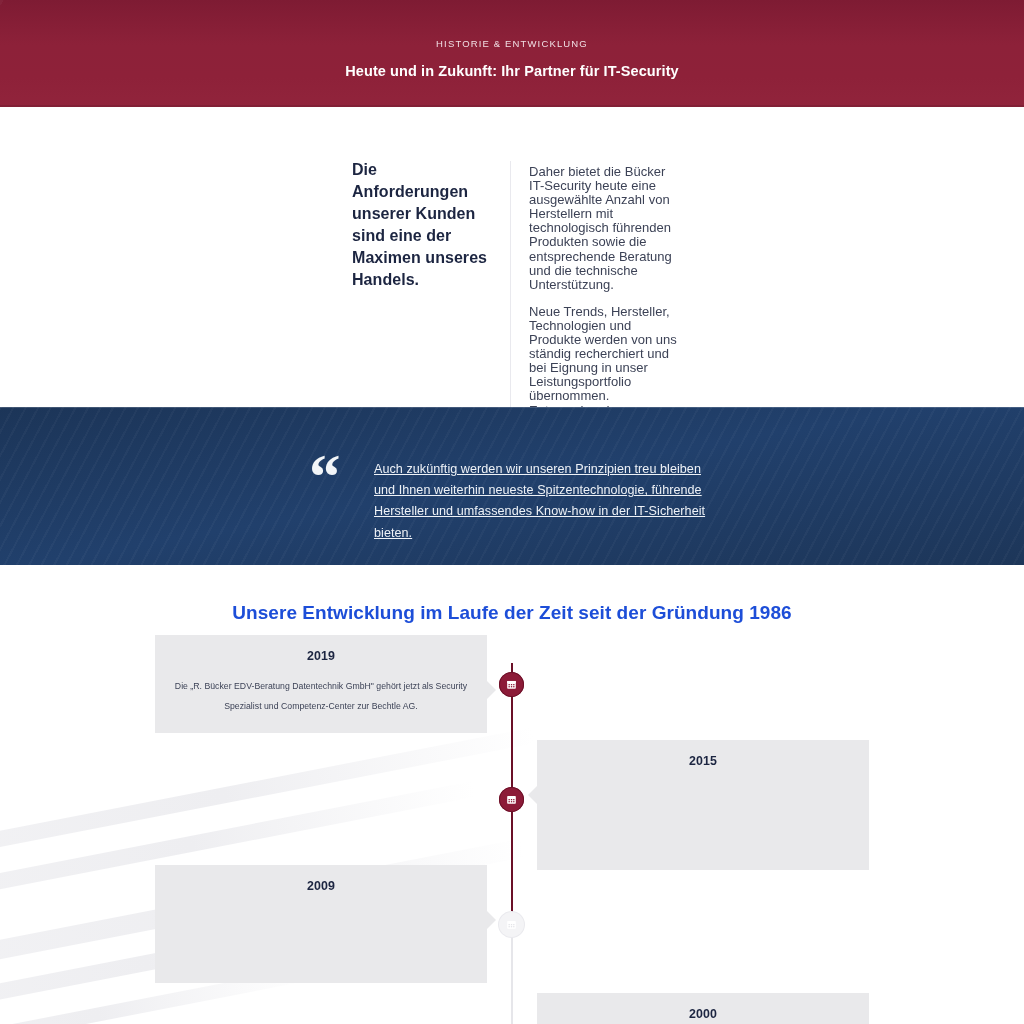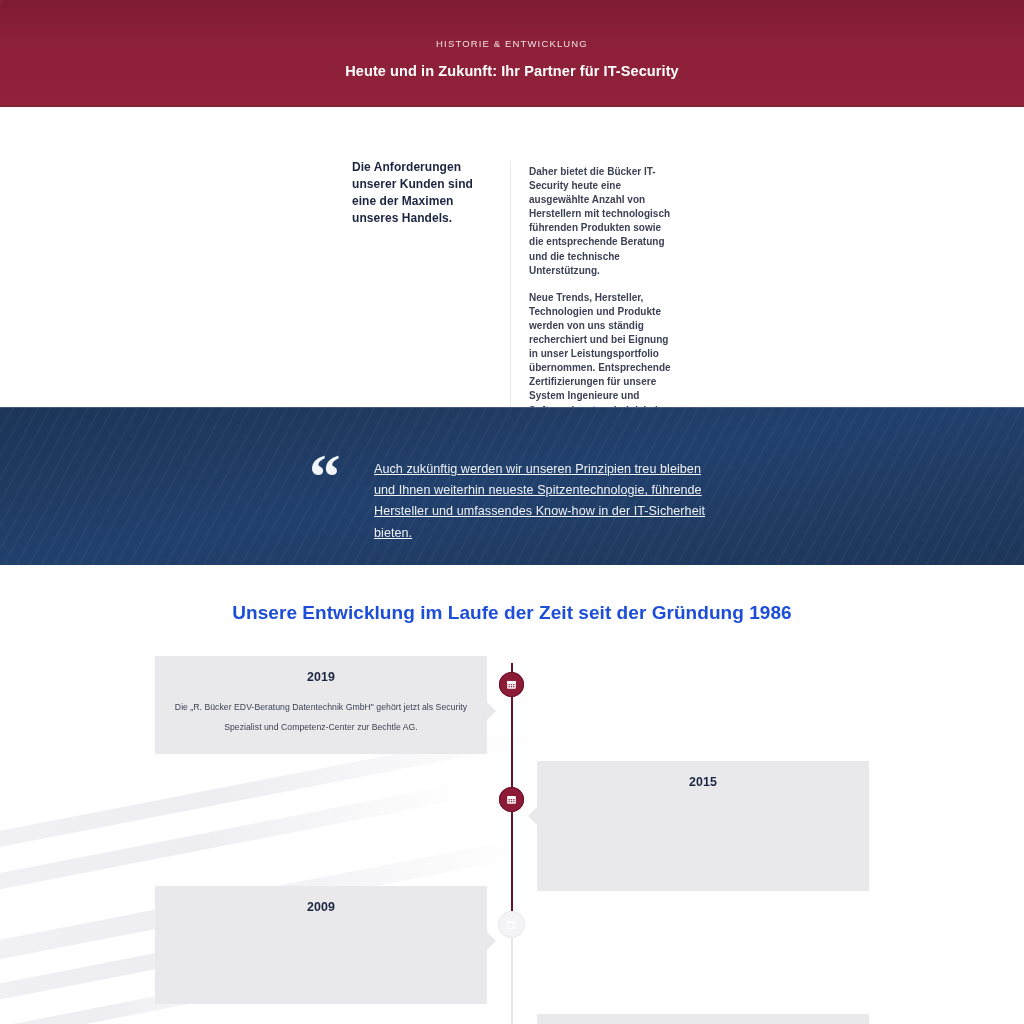--- a/index.html
+++ b/index.html
@@ -62,42 +62,41 @@
     top:52px;
     width:330px;
     display:flex;
   }
   .intro-left{
     width:150px;
     padding-right:10px;
   }
   .intro-left h2{
     color:#1c2541;
-    font-size:12px;
-    font-weight:bold;
-    line-height:17px;
+    font-size:16px;
+    font-weight:bold;
+    line-height:22px;
     letter-spacing:0.05px;
   }
   .intro-divider{
     width:1px;
     align-self:stretch;
     background:#e9e9ee;
     margin:2px 18px 0 8px;
     flex:0 0 1px;
   }
   .intro-right{
     width:148px;
     padding-top:6px;
   }
   .intro-right p{
     color:#3c4256;
-    font-size:10px;
+    font-size:13px;
     line-height:14.1px;
     letter-spacing:0.02px;
-    font-weight:bold;
   }
   .intro-right p + p{ margin-top:13px; }
 
   
   .quote{
     position:relative;
     width:1024px;
     height:158px;
     background:#1f3a60;
     background-image:
@@ -200,21 +199,20 @@
   }
   .node.filled{ background:#8c1b38; box-shadow:0 0 0 1px #6b1028 inset; }
   .node.empty{ background:#f4f4f6; box-shadow:0 0 0 1px #eaeaee; }
   .node svg{ display:block; }
 
   .card{
     position:absolute;
     background:#e9e9eb;
     padding:14px 18px 18px;
     text-align:center;
-    margin-top:21px;
   }
   .card .year{
     color:#1c2541;
     font-size:12.4px;
     font-weight:bold;
     letter-spacing:0.1px;
     margin-bottom:13px;
   }
   .card .body{
     color:#3c4256;

